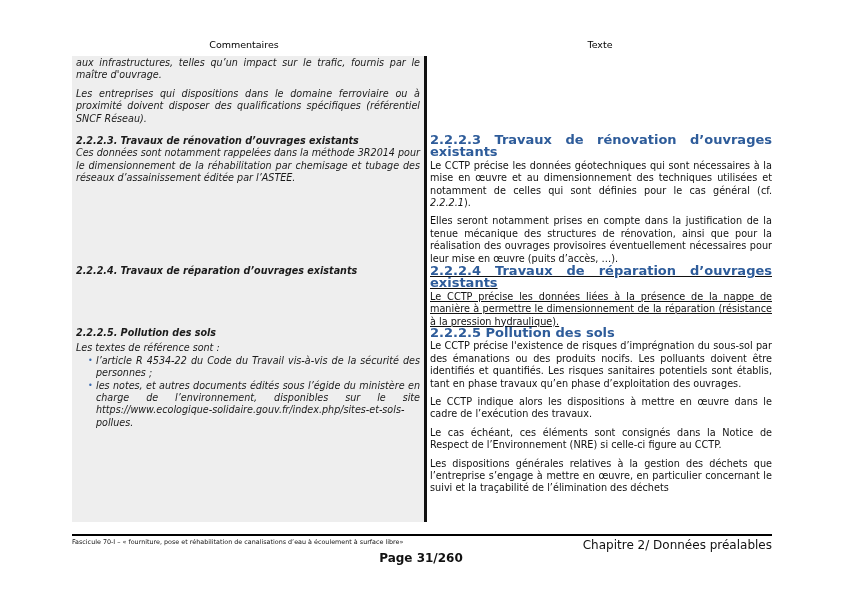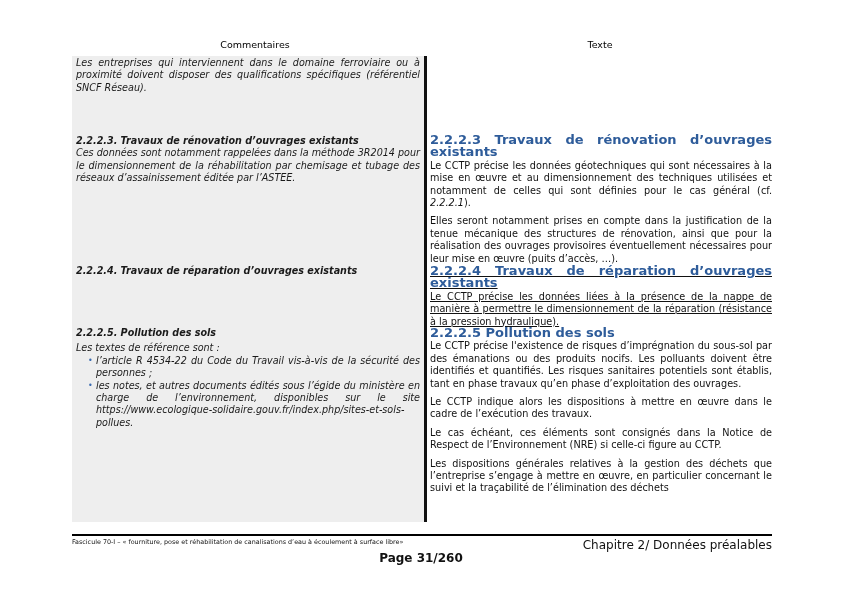--- a/index.html
+++ b/index.html
@@ -1,19 +1,19 @@
 <!DOCTYPE html>
 <html><head>
   <meta charset="utf-8">
   <style>
     html, body { margin: 0; padding: 0; background: #ffffff; }
     body { width: 842px; height: 595px; position: relative; overflow: hidden;
            font-family: "DejaVu Sans", sans-serif; color: #111; }
     .col-header { position: absolute; top: 39px; font-size: 9.5px; color: #000; text-align: center; }
-    .col-header.left { left: 80px; width: 350px; }
+    .col-header.left { left: 69px; width: 350px; }
     .col-header.right { left: 428px; width: 344px; }
 
     .left-panel { position: absolute; left: 72px; top: 56px; width: 352px; height: 466px;
                   background: #eeeeee; }
     .divider { position: absolute; left: 424px; top: 56px; width: 3px; height: 466px; background: #111; }
 
     .lc { position: absolute; left: 76px; width: 344px; font-style: italic;
           font-size: 9.6px; line-height: 12.4px; color: #1a1a1a; text-align: justify; }
     .lc p { margin: 0 0 6px 0; }
     .lc .head { font-weight: bold; font-style: italic; margin: 0; }
@@ -35,21 +35,22 @@
 </head>
 <body>
 
 <div class="col-header left">Commentaires</div>
 <div class="col-header right">Texte</div>
 
 <div class="left-panel"></div>
 <div class="divider"></div>
 
 <div class="lc" style="top:57px;">
-  <p>Les entreprises qui interviennent dans le domaine ferroviaire ou à proximité doivent disposer des qualifications spécifiques (référentiel SNCF Réseau).</p>
+  <p>aux infrastructures, telles qu’un impact sur le trafic, fournis par le maître d'ouvrage.</p>
+  <p>Les entreprises qui dispositions dans le domaine ferroviaire ou à proximité doivent disposer des qualifications spécifiques (référentiel SNCF Réseau).</p>
 </div>
 
 <div class="lc" style="top:135px;">
   <p class="head">2.2.2.3. Travaux de rénovation d’ouvrages existants</p>
   <p>Ces données sont notamment rappelées dans la méthode 3R2014 pour le dimensionnement de la réhabilitation par chemisage et tubage des réseaux d’assainissement éditée par l’ASTEE.</p>
 </div>
 
 <div class="lc" style="top:265px;">
   <p class="head">2.2.2.4. Travaux de réparation d’ouvrages existants</p>
 </div>

